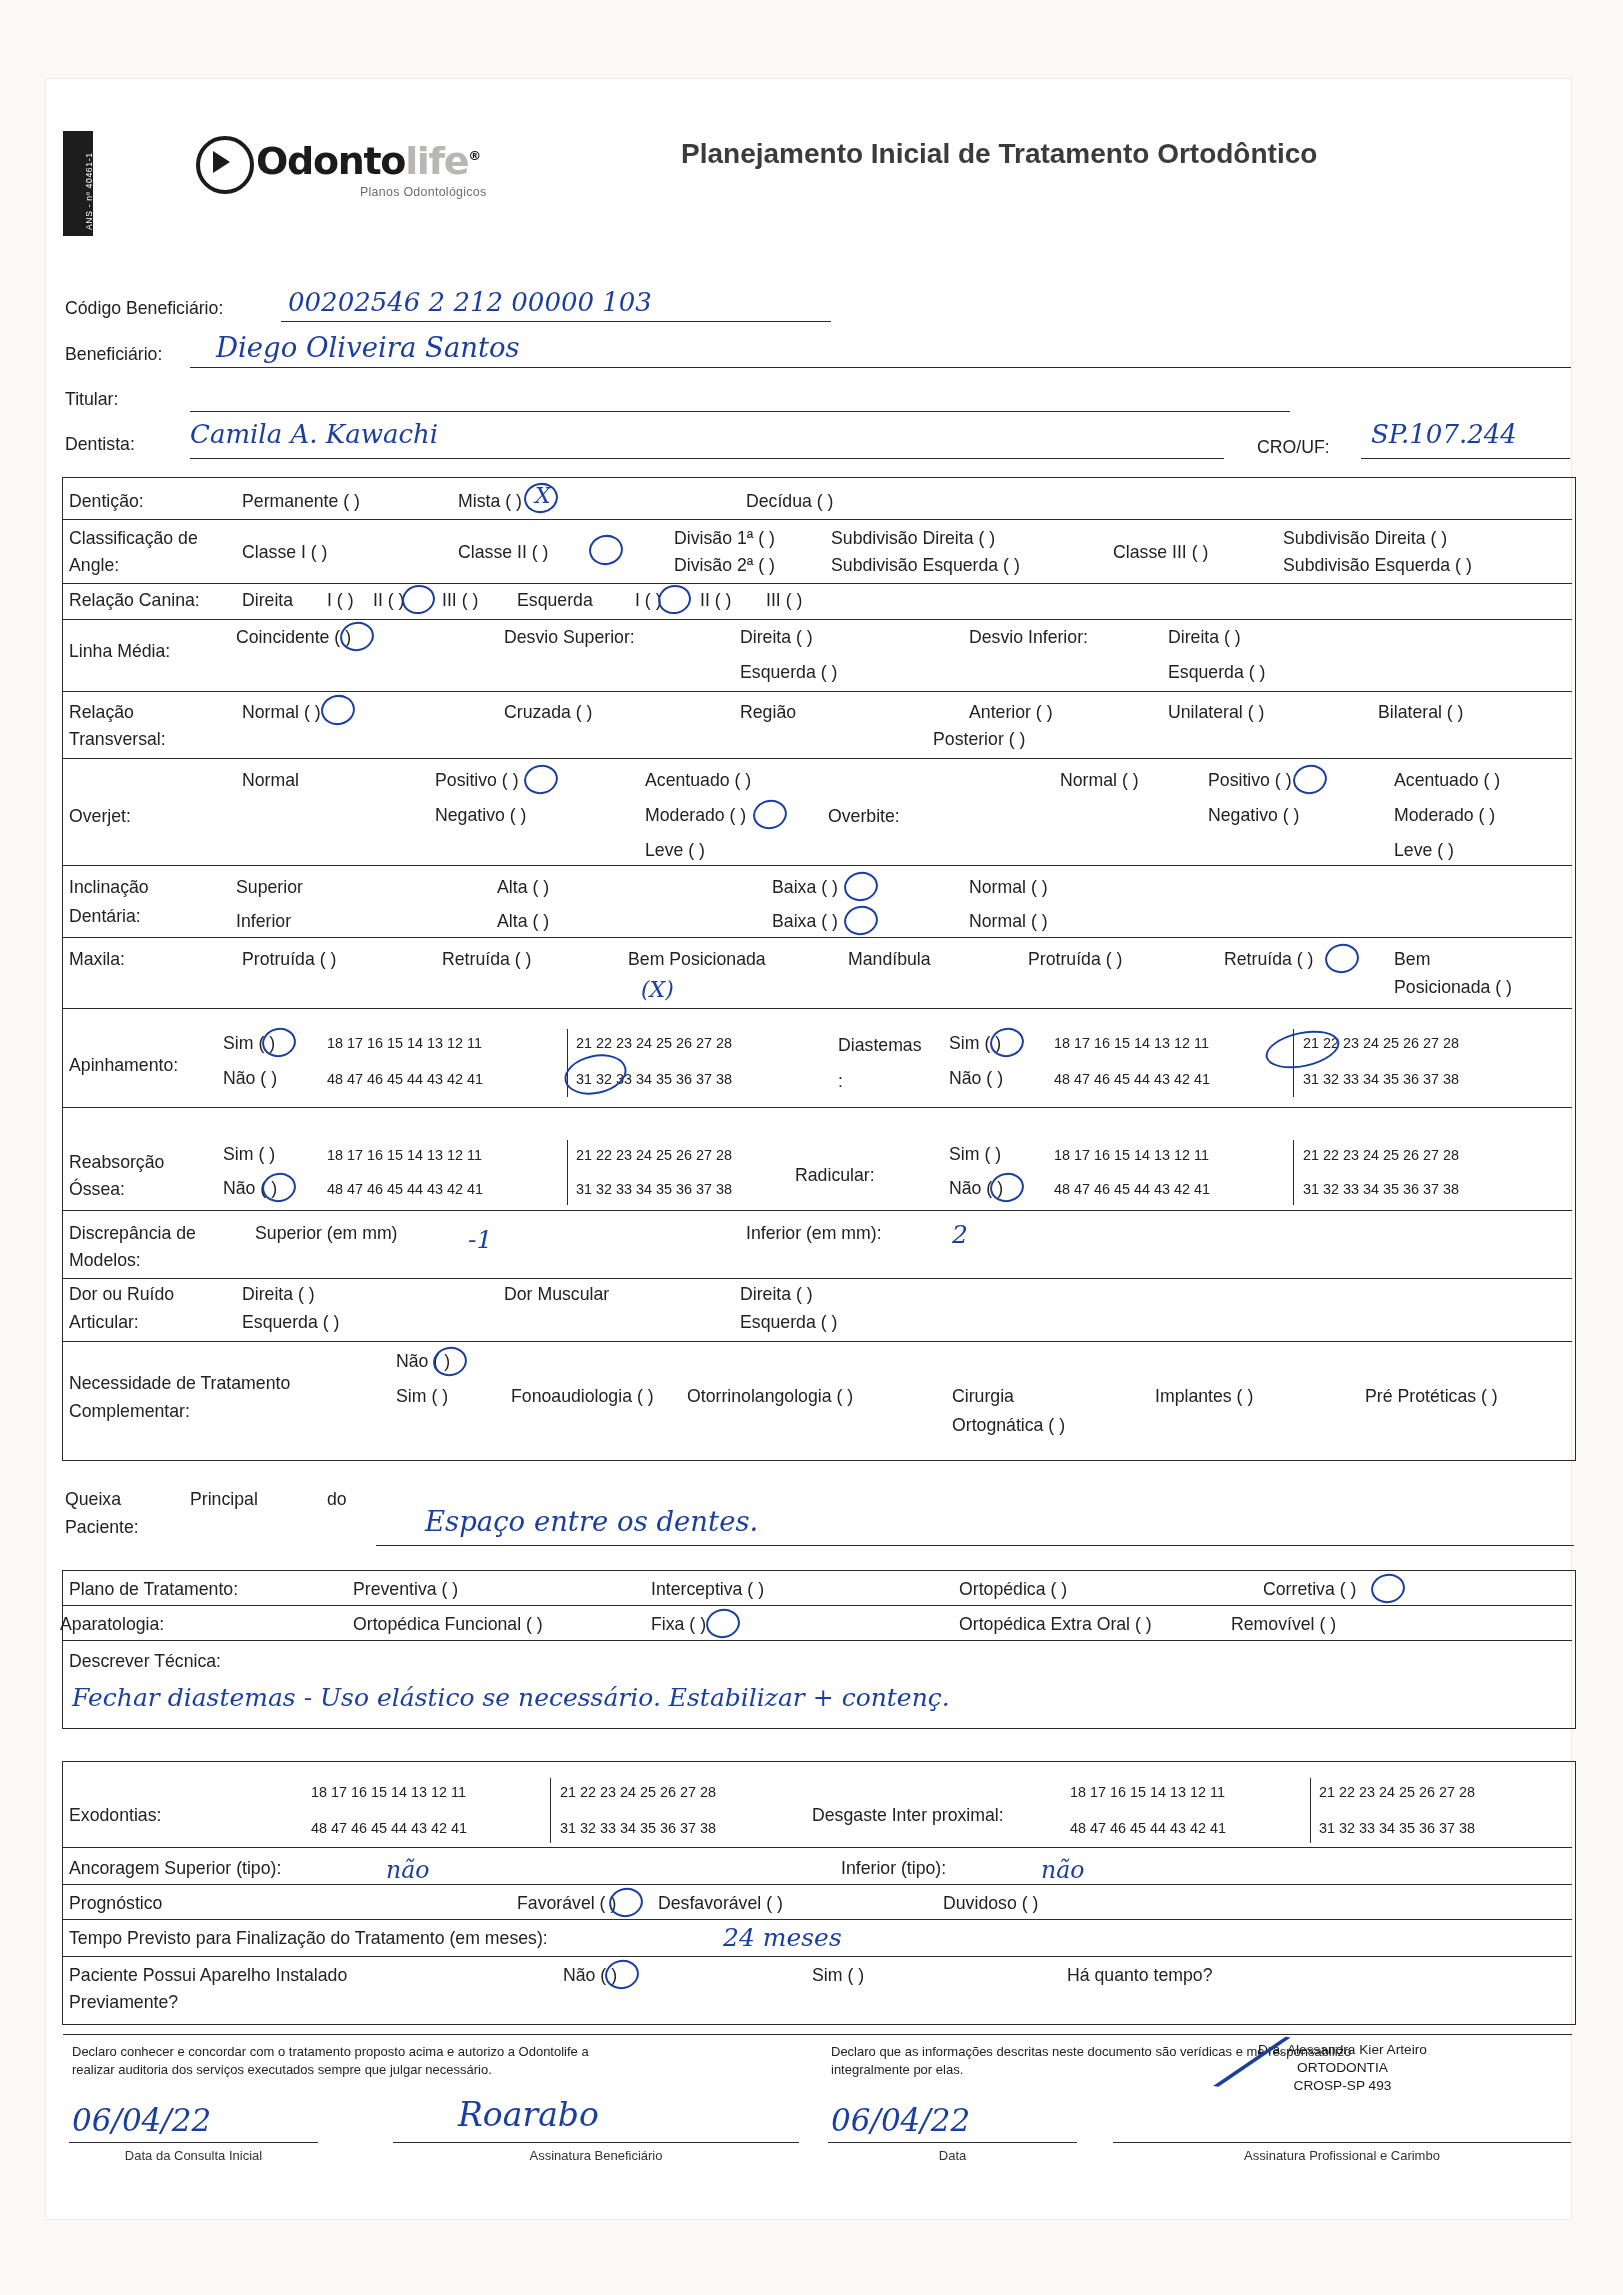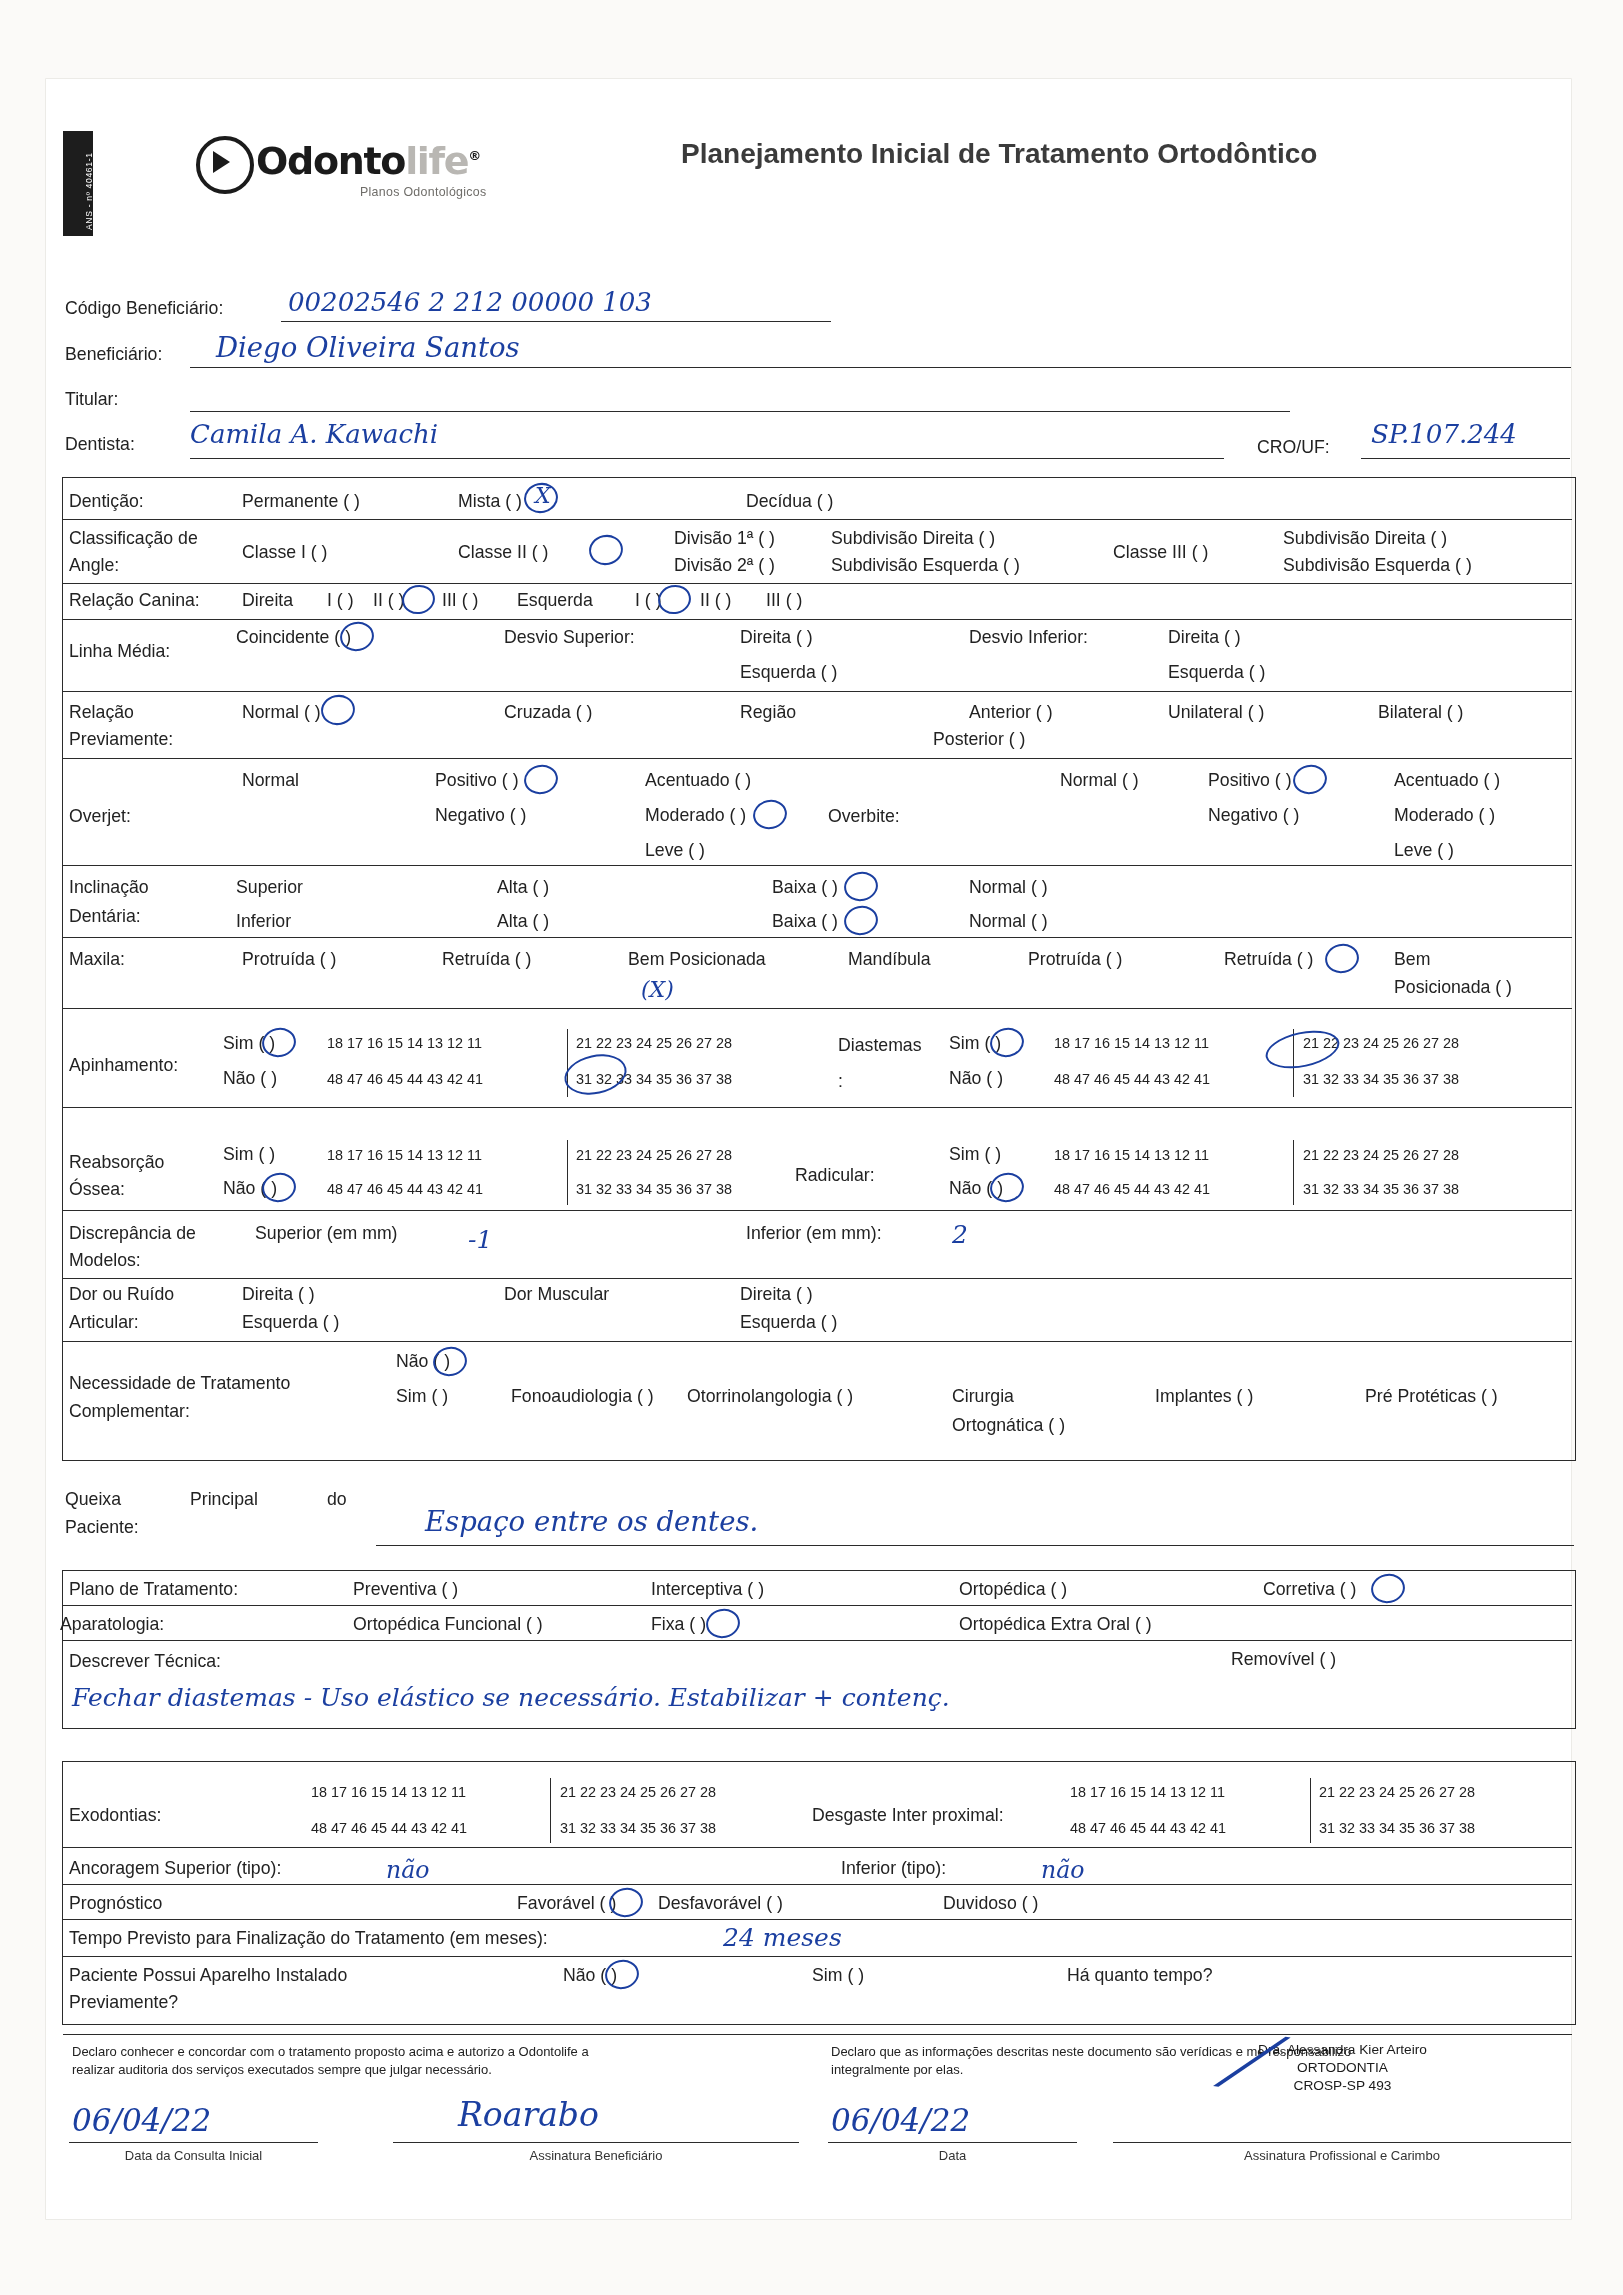--- a/index.html
+++ b/index.html
@@ -112,21 +112,21 @@
   <div class="circ" style="left:340px;top:622px;width:30px;height:25px;"></div>
   <div class="t" style="left:504px;top:627px;">Desvio Superior:</div>
   <div class="t" style="left:740px;top:627px;">Direita (   )</div>
   <div class="t" style="left:740px;top:662px;">Esquerda (   )</div>
   <div class="t" style="left:969px;top:627px;">Desvio Inferior:</div>
   <div class="t" style="left:1168px;top:627px;">Direita (   )</div>
   <div class="t" style="left:1168px;top:662px;">Esquerda (   )</div>
   <div class="hl" style="left:63px;top:691px;width:1509px;"></div>
 
   <div class="t" style="left:69px;top:702px;">Relação</div>
-  <div class="t" style="left:69px;top:729px;">Previamente:</div>
+  <div class="t" style="left:69px;top:729px;">Transversal:</div>
   <div class="t" style="left:242px;top:702px;">Normal (   )</div>
   <div class="circ" style="left:321px;top:695px;width:30px;height:26px;"></div>
   <div class="t" style="left:504px;top:702px;">Cruzada (   )</div>
   <div class="t" style="left:740px;top:702px;">Região</div>
   <div class="t" style="left:969px;top:702px;">Anterior (   )</div>
   <div class="t" style="left:933px;top:729px;">Posterior (   )</div>
   <div class="t" style="left:1168px;top:702px;">Unilateral (   )</div>
   <div class="t" style="left:1378px;top:702px;">Bilateral (   )</div>
   <div class="hl" style="left:63px;top:758px;width:1509px;"></div>
 
@@ -265,21 +265,21 @@
   <div class="t" style="left:959px;top:1579px;text-align:center;">Ortopédica (   )</div>
   <div class="t" style="left:1263px;top:1579px;">Corretiva (   )</div>
   <div class="circ" style="left:1371px;top:1574px;width:30px;height:25px;"></div>
   <div class="hl" style="left:63px;top:1605px;width:1509px;"></div>
 
   <div class="t" style="left:60px;top:1614px;">Aparatologia:</div>
   <div class="t" style="left:353px;top:1614px;">Ortopédica Funcional (   )</div>
   <div class="t" style="left:651px;top:1614px;">Fixa (   )</div>
   <div class="circ" style="left:706px;top:1609px;width:30px;height:25px;"></div>
   <div class="t" style="left:959px;top:1614px;">Ortopédica Extra Oral (   )</div>
-  <div class="t" style="left:1231px;top:1614px;margin-top:35px;">Removível (   )</div>
+  <div class="t" style="left:1231px;top:1614px;">Removível (   )</div>
   <div class="hl" style="left:63px;top:1640px;width:1509px;"></div>
 
   <div class="t" style="left:69px;top:1651px;">Descrever Técnica:</div>
   <div class="hw" style="left:72px;top:1683px;font-size:25px;">Fechar  diastemas -  Uso elástico  se necessário.  Estabilizar  +  contenç.</div>
 
   <div class="box" style="left:62px;top:1761px;width:1512px;height:262px;"></div>
   <div class="t" style="left:69px;top:1805px;">Exodontias:</div>
   <div class="teeth" style="left:311px;top:1784px;">18  17  16  15  14  13  12  11</div>
   <div class="teeth" style="left:560px;top:1784px;">21  22  23  24  25  26  27  28</div>
   <div class="teeth" style="left:311px;top:1820px;">48  47  46  45  44  43  42  41</div>

